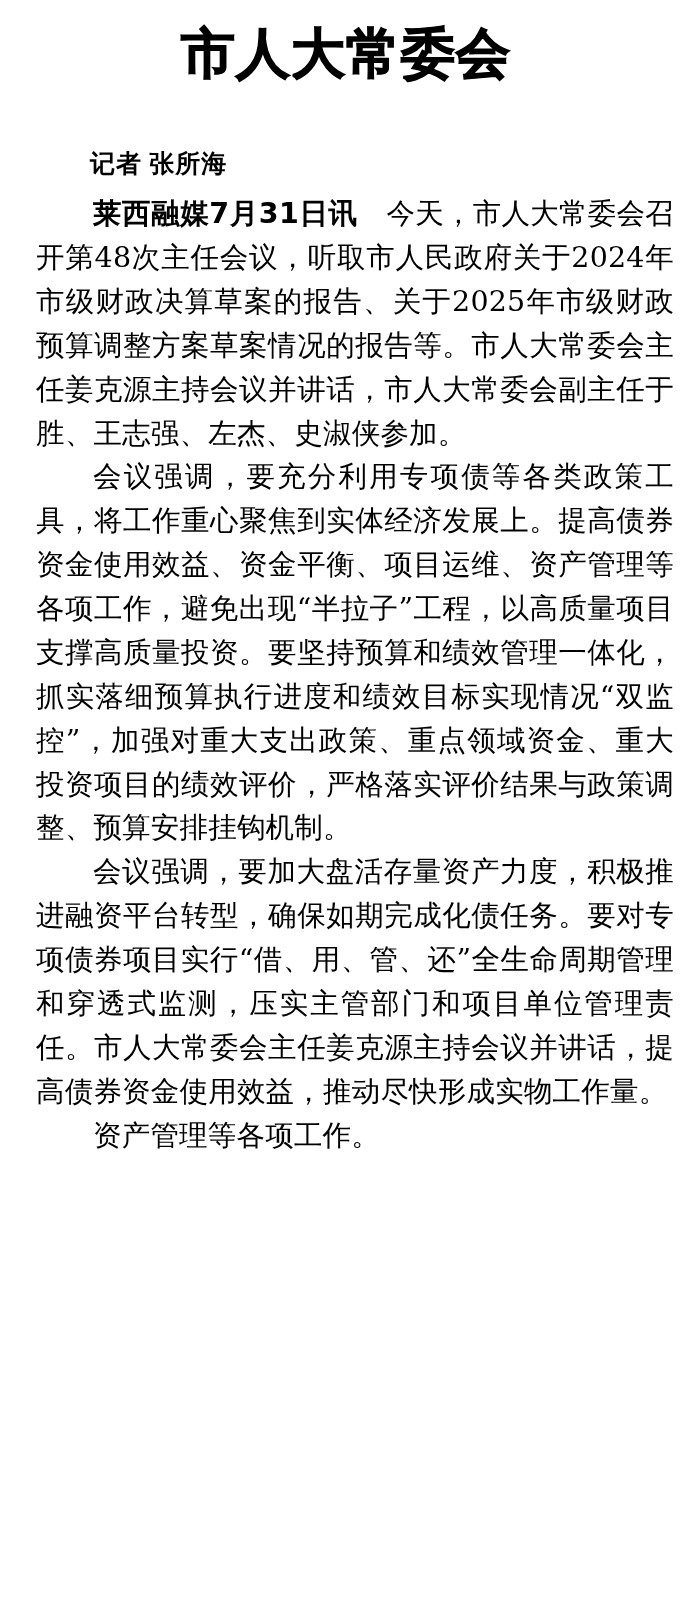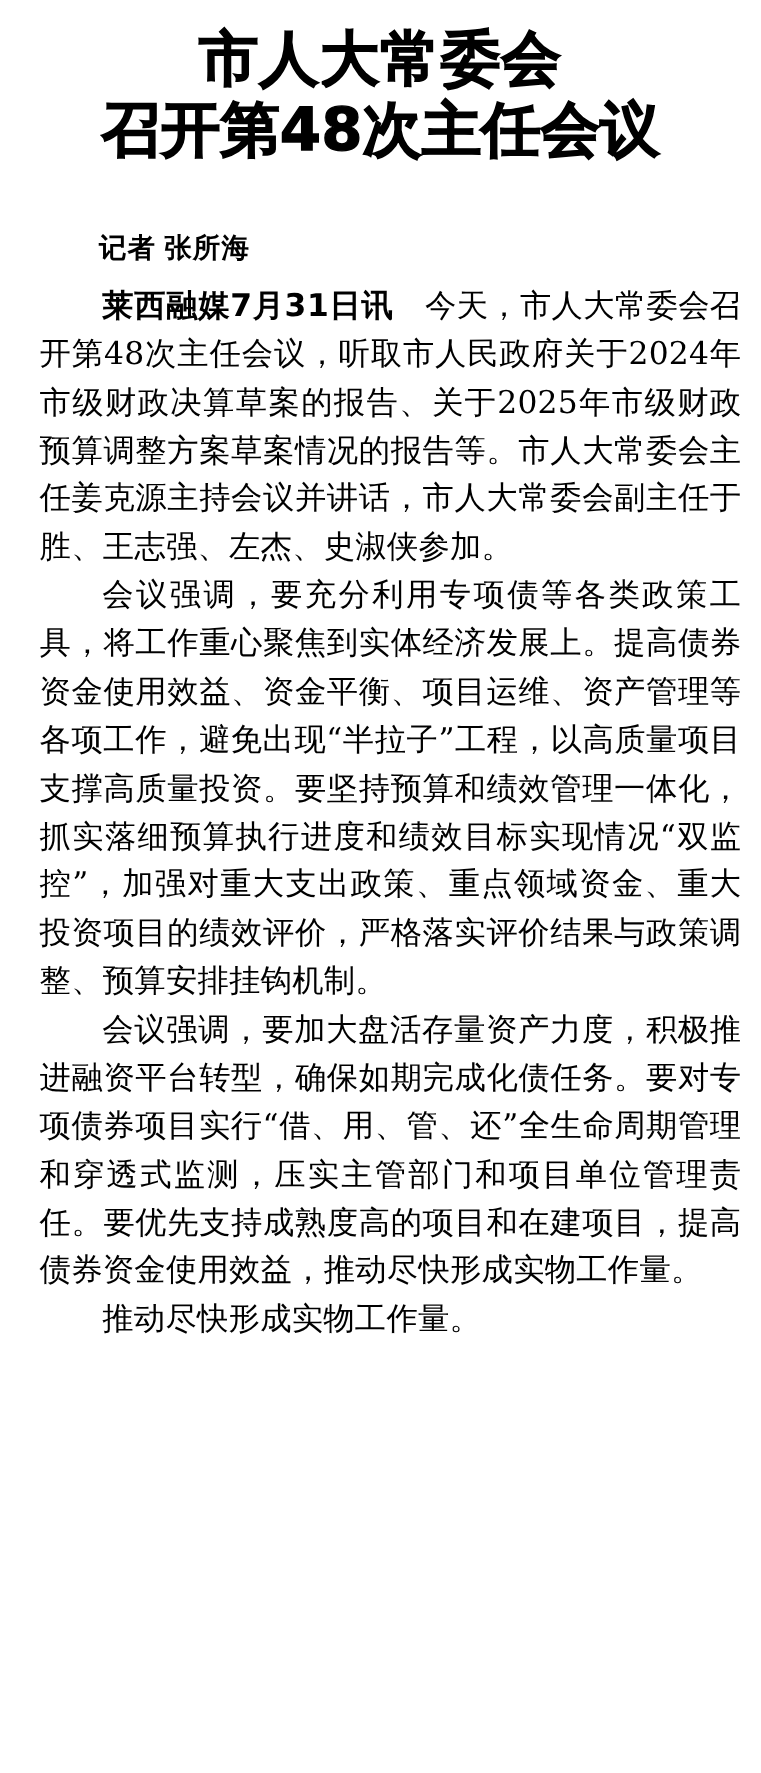--- a/index.html
+++ b/index.html
@@ -72,29 +72,28 @@
     text-indent: 2em;
   }
 </style>
 </head>
 <body>
 
 <div class="page">
 
   <div class="headline">
     <span class="line line1">市人大常委会</span>
-    <span class="line line2">召开第48次主任会议</span>
   </div>
 
   <div class="byline">记者 张所海</div>
 
   <div class="article">
 
     <p class="para first"><span class="lead">莱西融媒7月31日讯</span><span>　今天，市人大常委会召开第48次主任会议，听取市人民政府关于2024年市级财政决算草案的报告、关于2025年市级财政预算调整方案草案情况的报告等。市人大常委会主任姜克源主持会议并讲话，市人大常委会副主任于胜、王志强、左杰、史淑侠参加。</span></p>
 
     <p class="para">会议强调，要充分利用专项债等各类政策工具，将工作重心聚焦到实体经济发展上。提高债券资金使用效益、资金平衡、项目运维、资产管理等各项工作，避免出现“半拉子”工程，以高质量项目支撑高质量投资。要坚持预算和绩效管理一体化，抓实落细预算执行进度和绩效目标实现情况“双监控”，加强对重大支出政策、重点领域资金、重大投资项目的绩效评价，严格落实评价结果与政策调整、预算安排挂钩机制。</p>
 
-    <p class="para">会议强调，要加大盘活存量资产力度，积极推进融资平台转型，确保如期完成化债任务。要对专项债券项目实行“借、用、管、还”全生命周期管理和穿透式监测，压实主管部门和项目单位管理责任。要优先支持成熟度高的项目和在建项目，提高债券资金使用效益，推动尽快形成实物工作量。</p>
+    <p class="para">会议强调，要加大盘活存量资产力度，积极推进融资平台转型，确保如期完成化债任务。要对专项债券项目实行“借、用、管、还”全生命周期管理和穿透式监测，压实主管部门和项目单位管理责任。市人大常委会主任姜克源主持会议并讲话，提高债券资金使用效益，推动尽快形成实物工作量。</p>
 
-    <p class="para">推动尽快形成实物工作量。</p>
+    <p class="para">资产管理等各项工作。</p>
 
   </div>
 </div>
 
 </body></html>

